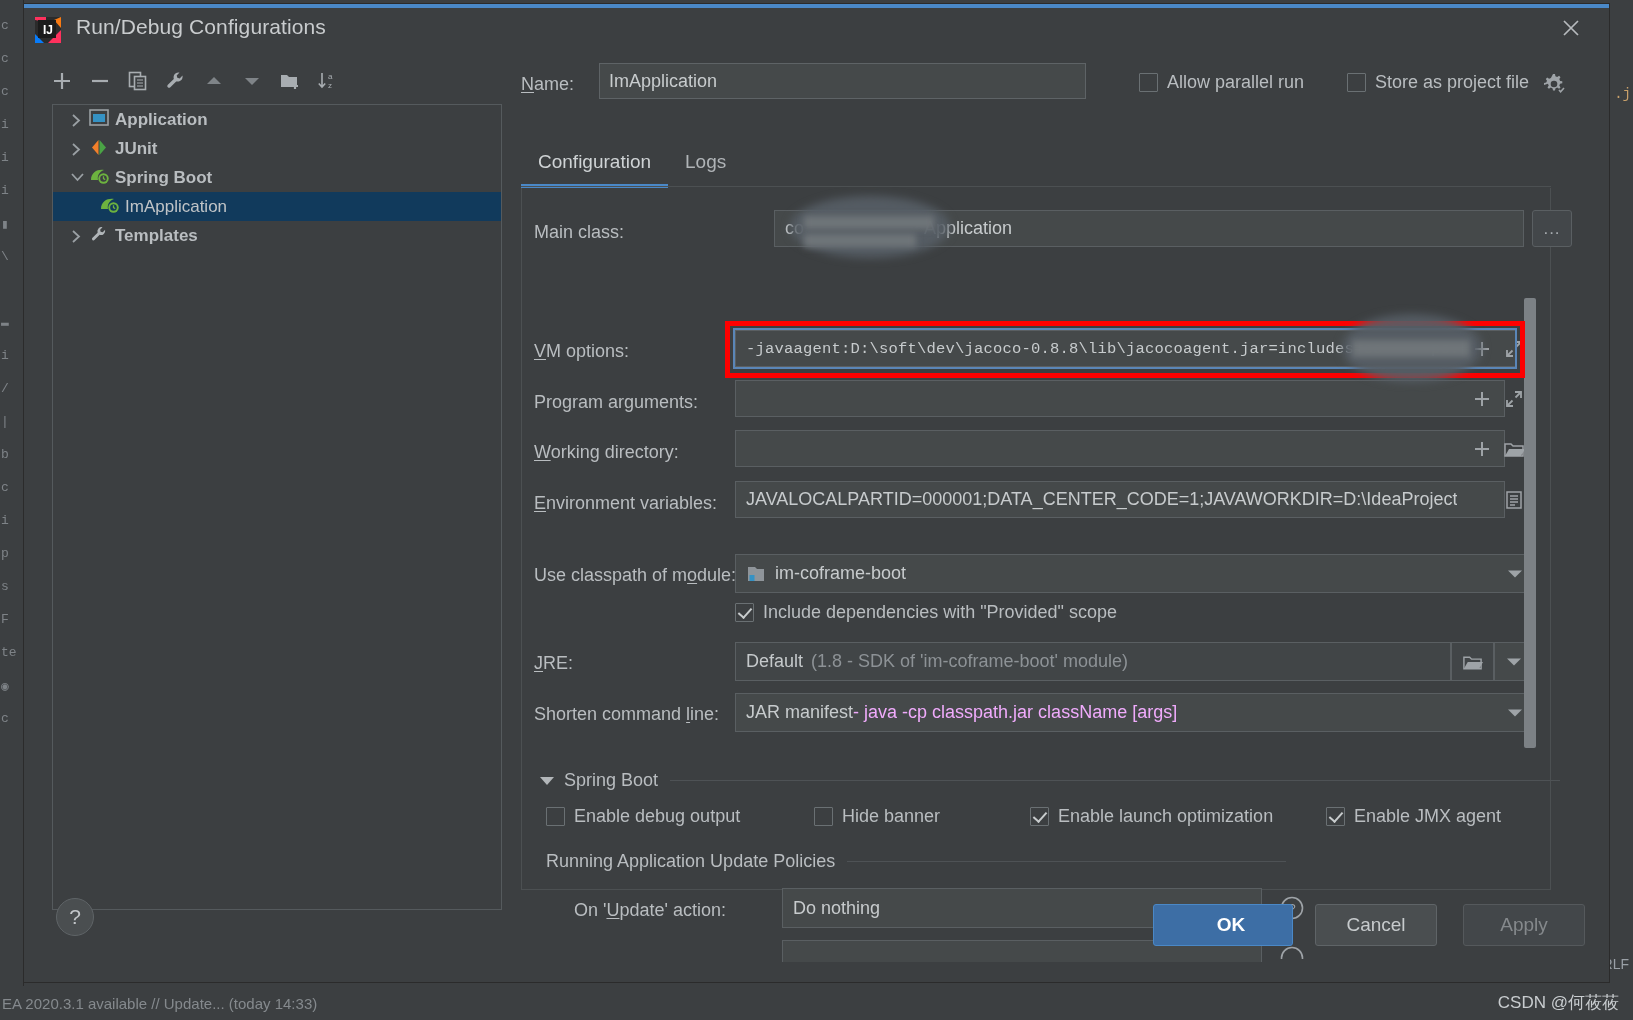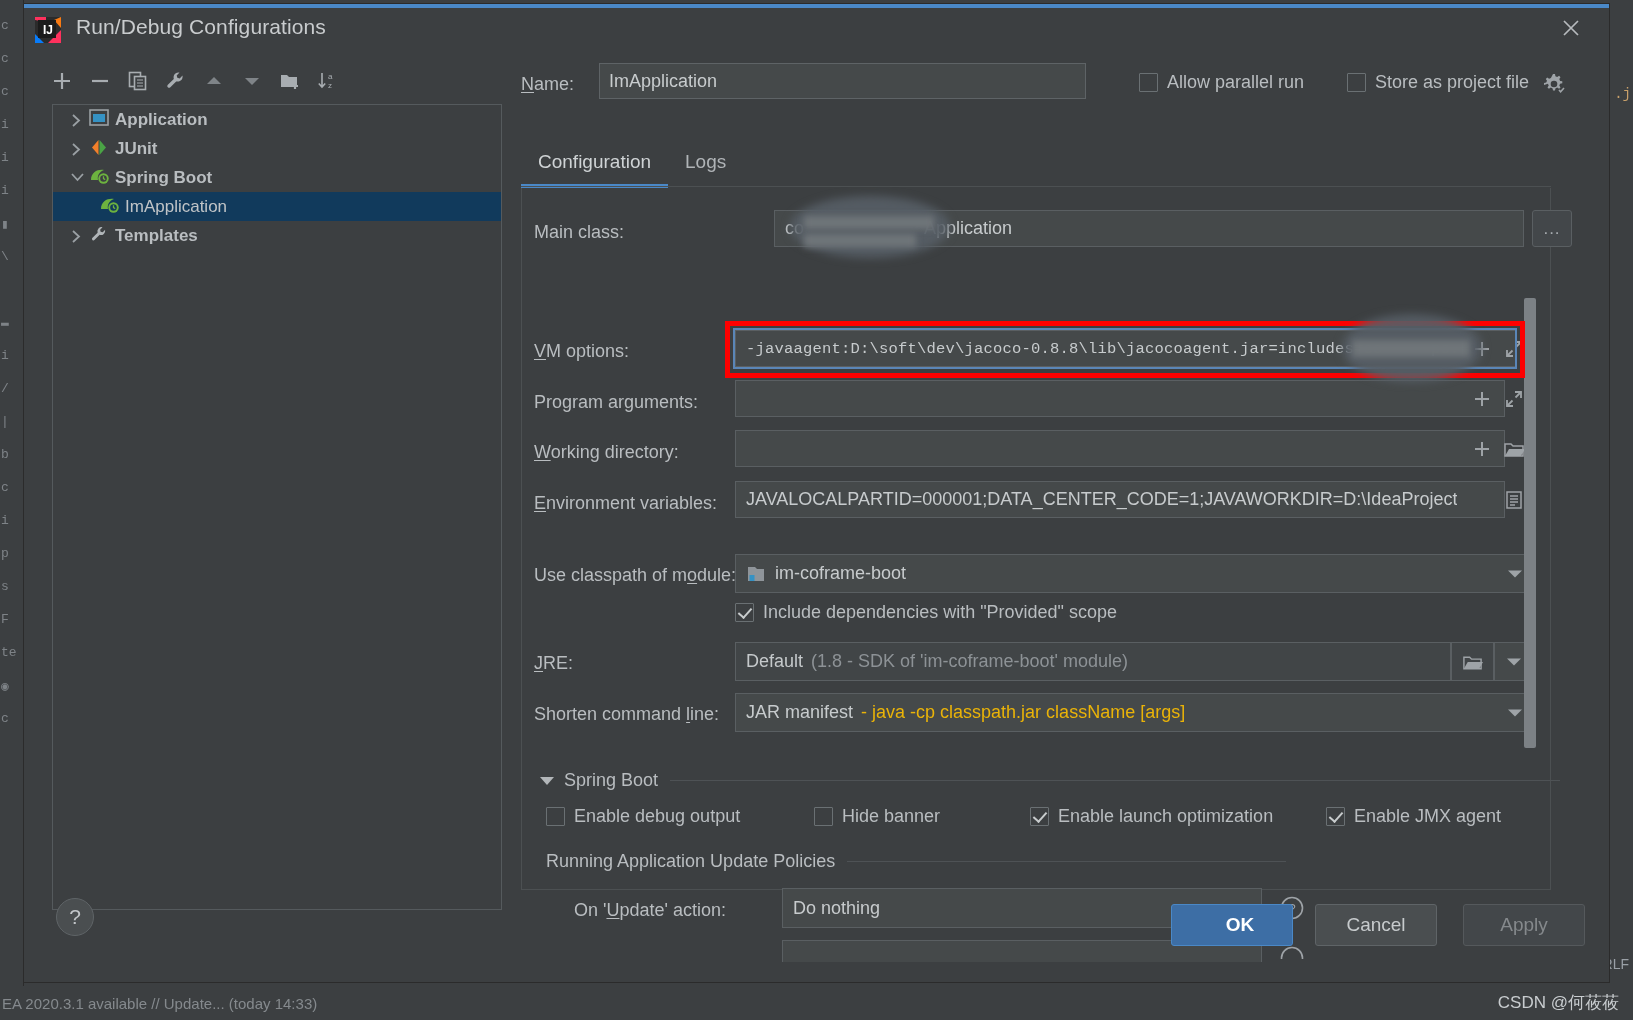--- a/index.html
+++ b/index.html
@@ -217,21 +217,21 @@
     width: 38px; height: 38px; border-radius: 50%;
     background: #4a4e50; border: 1px solid #5f6467;
     color: #c2c6c9; font-size: 21px; text-align: center; line-height: 36px;
     cursor: pointer;
   }
   .dlg-btn {
     position: absolute; bottom: 36px; height: 42px;
     display: flex; align-items: center; justify-content: center;
     font-size: 19px; border-radius: 3px; cursor: pointer;
   }
-  #ok-btn { right: 316px; width: 122px; background: #3d6ea5; border: 1px solid #4a88c7; color: #ffffff; font-weight: bold; padding-left: 16px; }
+  #ok-btn { right: 316px; width: 140px; background: #3d6ea5; border: 1px solid #4a88c7; color: #ffffff; font-weight: bold; padding-left: 16px; }
   #cancel-btn { right: 172px; width: 122px; background: #4a4e50; border: 1px solid #5f6467; color: #c7cbcd; }
   #apply-btn { right: 24px; width: 122px; background: #43474a; border: 1px solid #55595c; color: #85898c; }
 
   #watermark {
     position: absolute; right: 14px; bottom: 6px;
     font-size: 17px; color: #d8dcdf; opacity: .9; white-space: nowrap;
     z-index: 20;
   }
 </style>
 </head>
@@ -568,21 +568,21 @@
       </div>
       <div class="field ibtn" style="left:972px; top:454px; width:40px; height:39px">
         <svg width="16" height="10" viewBox="0 0 16 10">
             <path d="M1 1.5 L8 8.5 L15 1.5 Z" fill="#9ea3a7"></path>
           </svg>
       </div>
 
       <div class="row-label" style="left:12px; top:516px">Shorten command <span class="mn">l</span>ine:</div>
       <div class="field" style="left:213px; top:505px; width:799px; height:39px">
         <span>JAR manifest</span>
-        <span style="color:#eab308; margin-left:8px">- java -cp classpath.jar className [args]</span>
+        <span style="color:#f0abfc; ">- java -cp classpath.jar className [args]</span>
         <span style="margin-left:auto">
           <svg width="16" height="10" viewBox="0 0 16 10">
               <path d="M1 1.5 L8 8.5 L15 1.5 Z" fill="#9ea3a7"></path>
             </svg>
         </span>
       </div>
 
       <div class="sec-header" style="left:18px; top:582px; width:1020px">
         <span class="sec-tri"></span>
         <span class="sec-title">Spring Boot</span>

